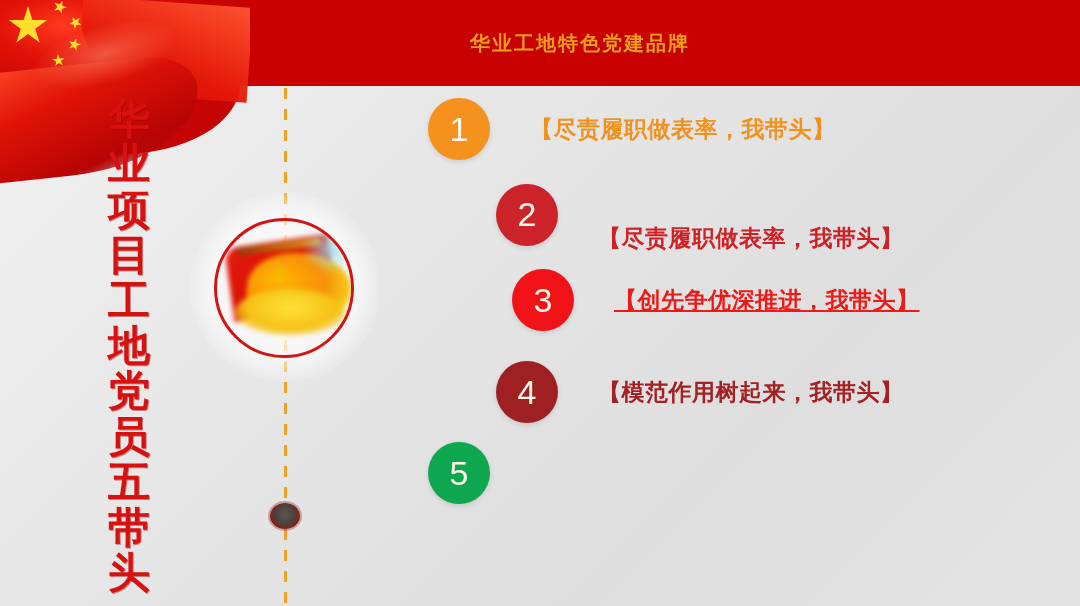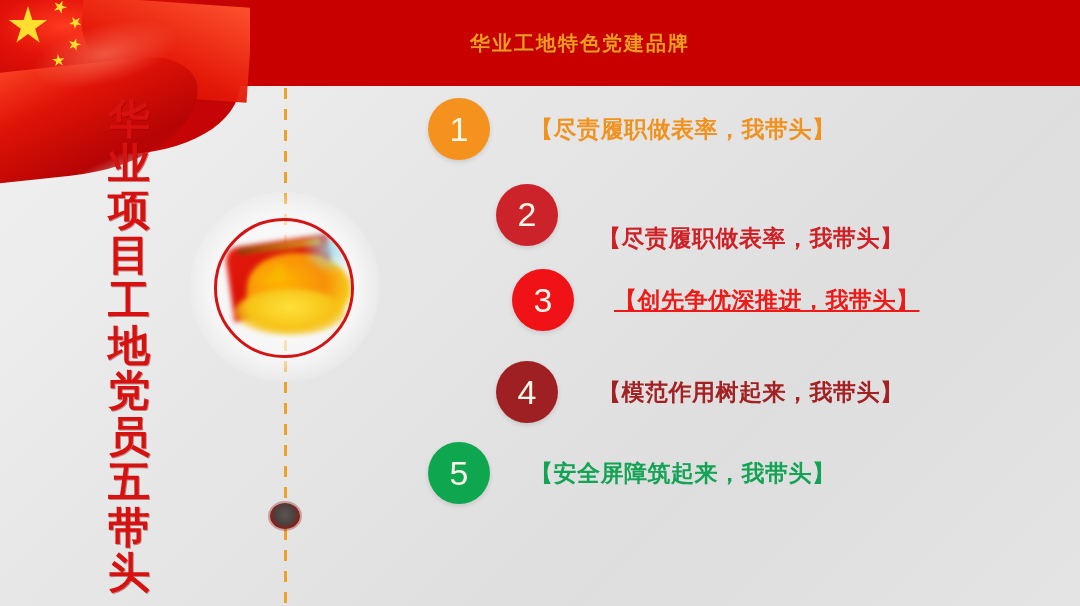--- a/index.html
+++ b/index.html
@@ -324,16 +324,15 @@
     <div class="item-label" style="color:#ed1b18;text-decoration:underline;">【创先争优深推进，我带头】</div>
   </div>
 
   <div class="item item-4">
     <div class="item-circle" style="background:#9e2023;">4</div>
     <div class="item-label" style="color:#a32023;">【模范作用树起来，我带头】</div>
   </div>
 
   <div class="item item-5">
     <div class="item-circle" style="background:#0fa650;">5</div>
-    <div class="item-label" style="color:#12a354;">【安全屏障筑起来，我带头】</div>
   </div>
 
 </div>
 
 </body></html>

